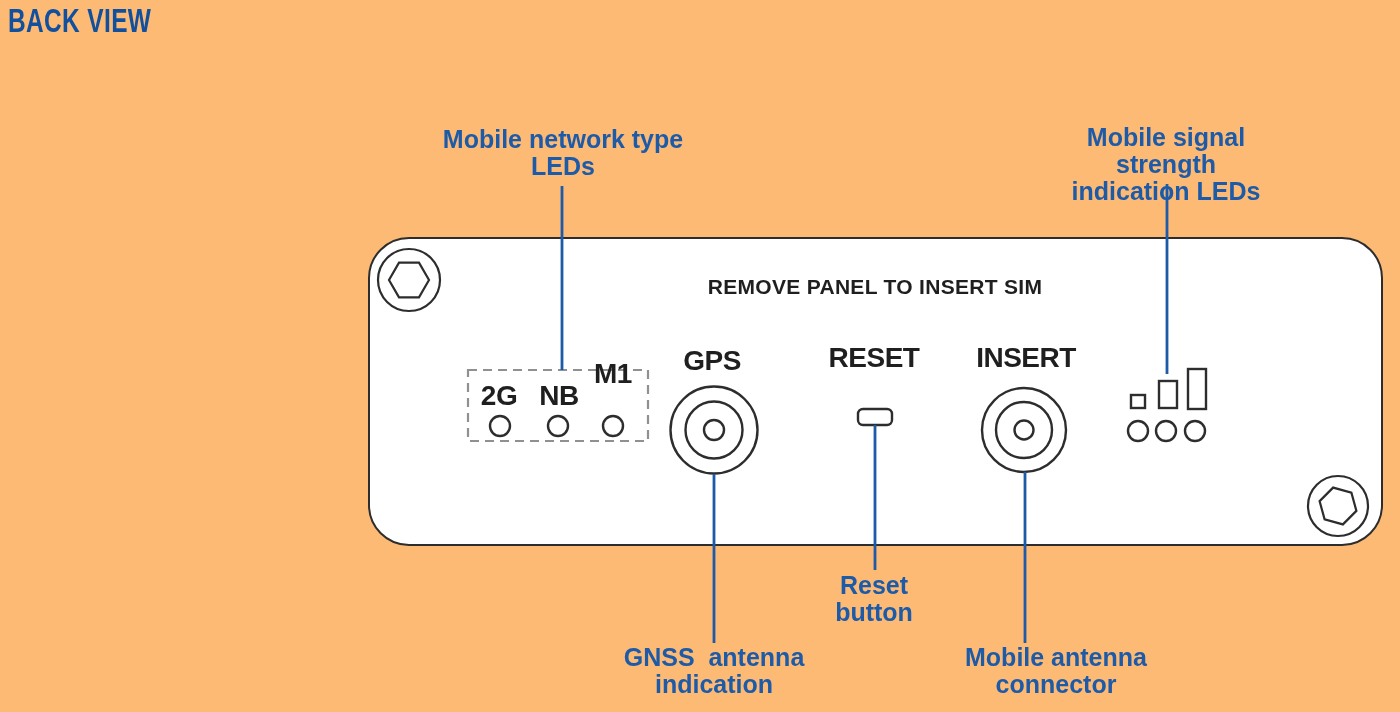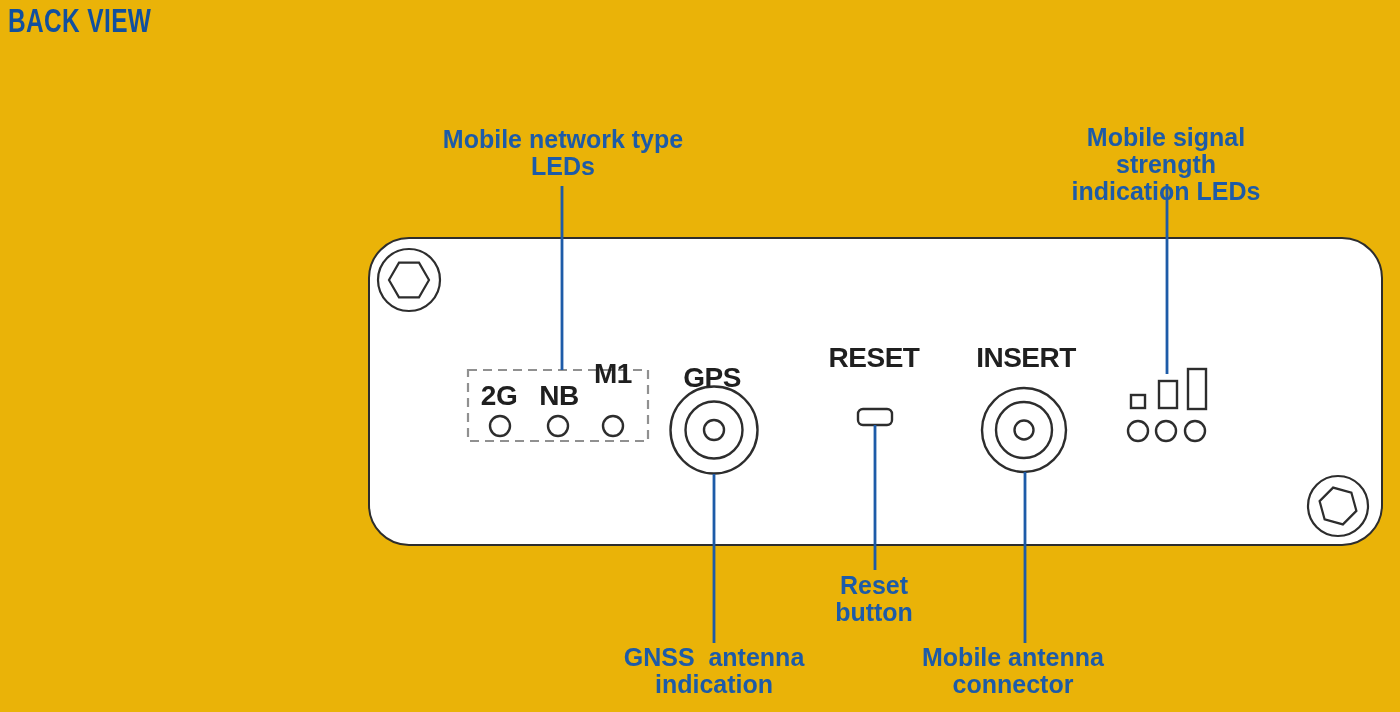--- a/index.html
+++ b/index.html
@@ -7,21 +7,21 @@
     --color-title:#11509e;
     --color-outline:#2d2d2d;
     --color-dark:#1f1f1f;
     --color-dashed:#909090;
   }
   *{margin:0;padding:0;box-sizing:border-box;}
   html,body{background:#ffffff;}
   .stage{
     position:relative;
     width:1400px;height:712px;
-    background:#eab308;
+    background:#fdba74;
     overflow:hidden;
     font-family:"Liberation Sans", sans-serif;
     text-decoration:underline;
   }
   .page-title{
     position:absolute;left:8px;top:2px;
     font:700 34px/36px "Liberation Sans", sans-serif;
     color:var(--color-title);
     letter-spacing:.5px;
     transform:scaleX(.72);
@@ -106,32 +106,33 @@
     <circle class="part-stroke" cx="1166" cy="431" r="10"></circle>
     <circle class="part-stroke" cx="1195" cy="431" r="10"></circle>
 
     <line class="leader" x1="562" y1="186" x2="562" y2="370"></line>
     <line class="leader" x1="1167" y1="184" x2="1167" y2="374"></line>
     <line class="leader" x1="714" y1="474" x2="714" y2="643"></line>
     <line class="leader" x1="875" y1="425" x2="875" y2="570"></line>
     <line class="leader" x1="1025" y1="472" x2="1025" y2="643"></line>
   </svg>
 
+  <div class="panel-note" style="left:875px;top:275px">REMOVE PANEL TO INSERT SIM</div>
 
-  <div class="port-label" style="left:712px;top:364px">GPS</div>
+  <div class="port-label" style="left:712px;top:347px">GPS</div>
   <div class="port-label" style="left:874px;top:344px">RESET</div>
   <div class="port-label" style="left:1026px;top:344px">INSERT</div>
 
   <div class="led-label" style="left:499px;top:382px">2G</div>
   <div class="led-label" style="left:559px;top:382px">NB</div>
   <div class="led-label" style="left:613px;top:360px">M1</div>
 
   <div class="ann" style="left:1166px;top:124px">Mobile signal strength
 indication LEDs</div>
   <div class="ann" style="left:563px;top:126px">Mobile network type
 LEDs</div>
   <div class="ann" style="left:874px;top:572px">Reset
 button</div>
   <div class="ann" style="left:714px;top:644px">GNSS  antenna
 indication</div>
-  <div class="ann" style="left:1013px;top:644px">Mobile antenna
+  <div class="ann" style="left:1056px;top:644px">Mobile antenna
 connector</div>
 </div>
 
 </body></html>

